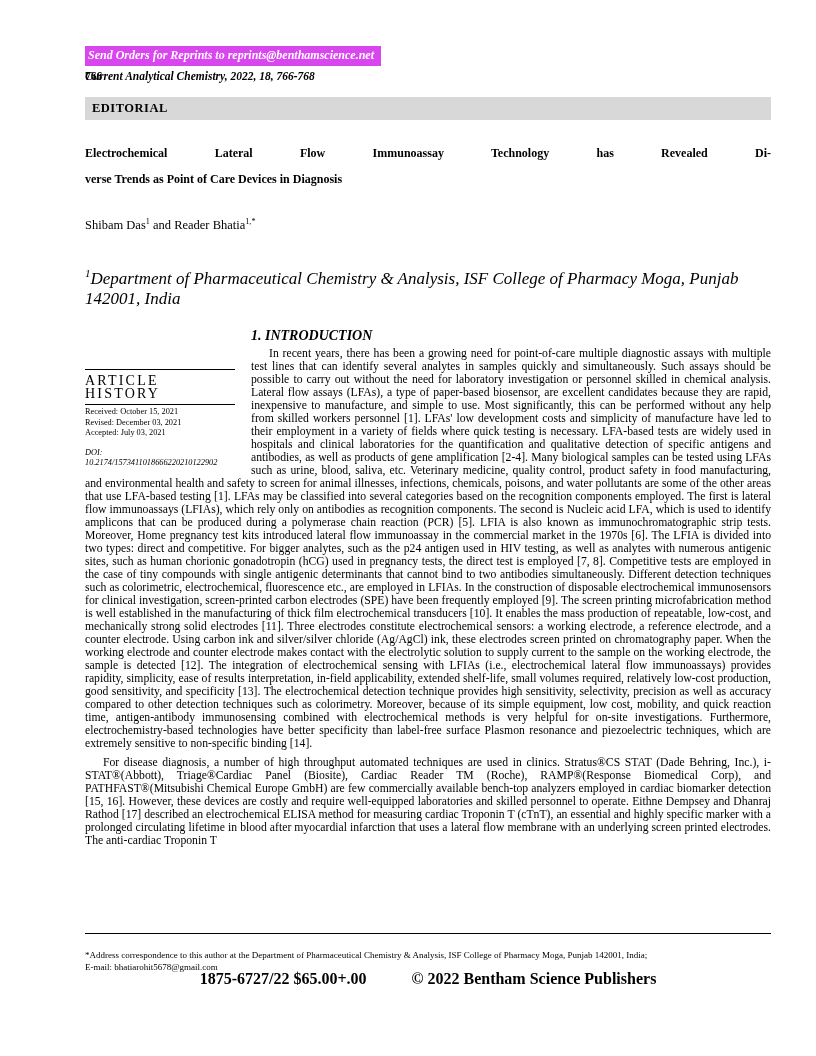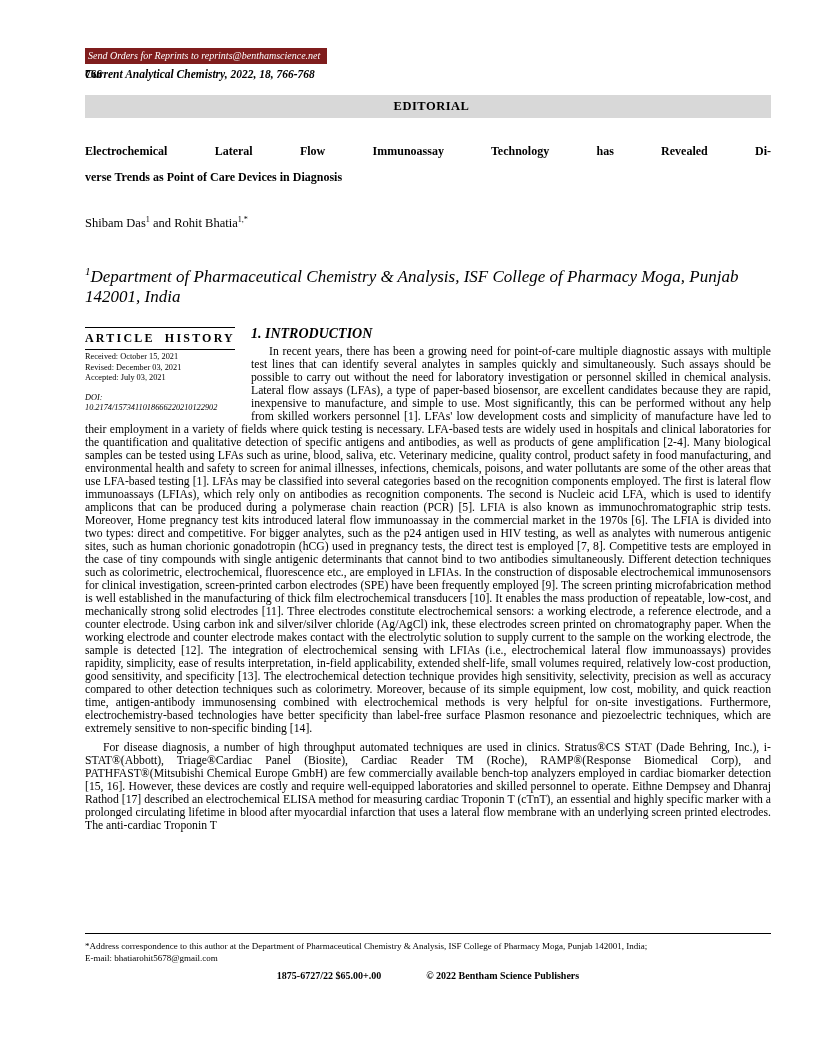--- a/index.html
+++ b/index.html
@@ -10,25 +10,25 @@
     font-family:"Liberation Serif", serif;
     color:#000;
     overflow:hidden;
   }
   .content{
     position:absolute;
     left:85px; top:45px; width:686px;
   }
   .reprint-bar{
     display:inline-block;
-    background:#7f1d1d;
+    background:#d946ef;
     color:#ffffff;
-    font-weight:normal;
+    font-weight:bold;
     font-style:italic;
-    font-size:10px;
+    font-size:12px;
     padding:2px 7px 3px 3px;
   }
   .page-cite-row{
     position:relative;
     margin-top:4px;
     height:16px;
     font-size:11.5px;
   }
   .page-num{
     position:absolute;left:0;top:0;
@@ -39,21 +39,20 @@
     text-align:left;
     font-weight:bold;font-style:italic;
   }
   .editorial-bar{
     margin-top:11px;
     background:#d8d8d8;
     font-weight:bold;
     font-size:12.5px;
     letter-spacing:0.5px;
     padding:4px 0 4px 7px;
-    text-align:center;
   }
   .title{
     margin-top:20px;
     font-weight:bold;
     font-size:12px;
     line-height:26px;
   }
   .title-line1{text-align:justify;text-align-last:justify;}
   .authors{
     margin-top:26px;
@@ -71,25 +70,26 @@
   }
   .history-box{
     float:left;
     width:150px;
     margin-right:16px;
     margin-bottom:6px;
   }
   .history-heading{
     border-top:1px solid #000;
     border-bottom:1px solid #000;
-    font-weight:bold;
-    font-size:12px;
+    font-weight:normal;
+    font-size:14px;
     letter-spacing:2.2px;
     word-spacing:5px;
     padding:4px 0 4px 0;
+    margin-top:40px;
   }
   .history-items{
     margin-top:2px;
     font-size:8.3px;
     line-height:10.5px;
   }
   .history-doi{
     margin-top:9px;
     font-style:italic;
     font-size:8.3px;
@@ -104,32 +104,32 @@
   .body-par{
     text-align:justify;
     text-indent:18px;
     margin:0;
   }
   .body-par + .body-par{margin-top:6px;}
   .footnote{
     position:absolute;
     left:85px; width:686px; top:933px;
     border-top:1px solid #000;
-    padding-top:7px;
+    padding-top:16px;
     font-size:9px;
     line-height:11.5px;
   }
   .publine{
     position:absolute;
     left:85px; width:686px; top:970px;
     display:flex;
     justify-content:center;
     gap:45px;
     font-weight:bold;
-    font-size:10px;
+    font-size:16px;
   }
   sup{font-size:0.65em;line-height:0;}
 </style>
 </head>
 <body>
 
 <div class="page">
   <div class="content">
 
     <div class="reprint-bar">Send Orders for Reprints to reprints@benthamscience.net</div>
@@ -139,21 +139,21 @@
       <span class="journal-cite">Current Analytical Chemistry, 2022, 18, 766-768</span>
     </div>
 
     <div class="editorial-bar">EDITORIAL</div>
 
     <div class="title">
       <div class="title-line1">Electrochemical Lateral Flow Immunoassay Technology has Revealed Di-</div>
       <div class="title-line2">verse Trends as Point of Care Devices in Diagnosis</div>
     </div>
 
-    <div class="authors"><span>Shibam Das</span><sup>1</sup><span> and </span><span>Rohit Bhatia</span><sup>1,*</sup></div>
+    <div class="authors"><span>Shibam Das</span><sup>1</sup><span> and </span><span>Reader Bhatia</span><sup>1,*</sup></div>
 
     <div class="affiliation"><sup>1</sup><span>Department of Pharmaceutical Chemistry &amp; Analysis, ISF College of Pharmacy Moga, Punjab 142001, India</span></div>
 
     <div class="main-section">
 
       <div class="history-box">
         <div class="history-heading">ARTICLE HISTORY</div>
         <div class="history-items">
           <div>Received: October 15, 2021</div>
           <div>Revised: December 03, 2021</div>

